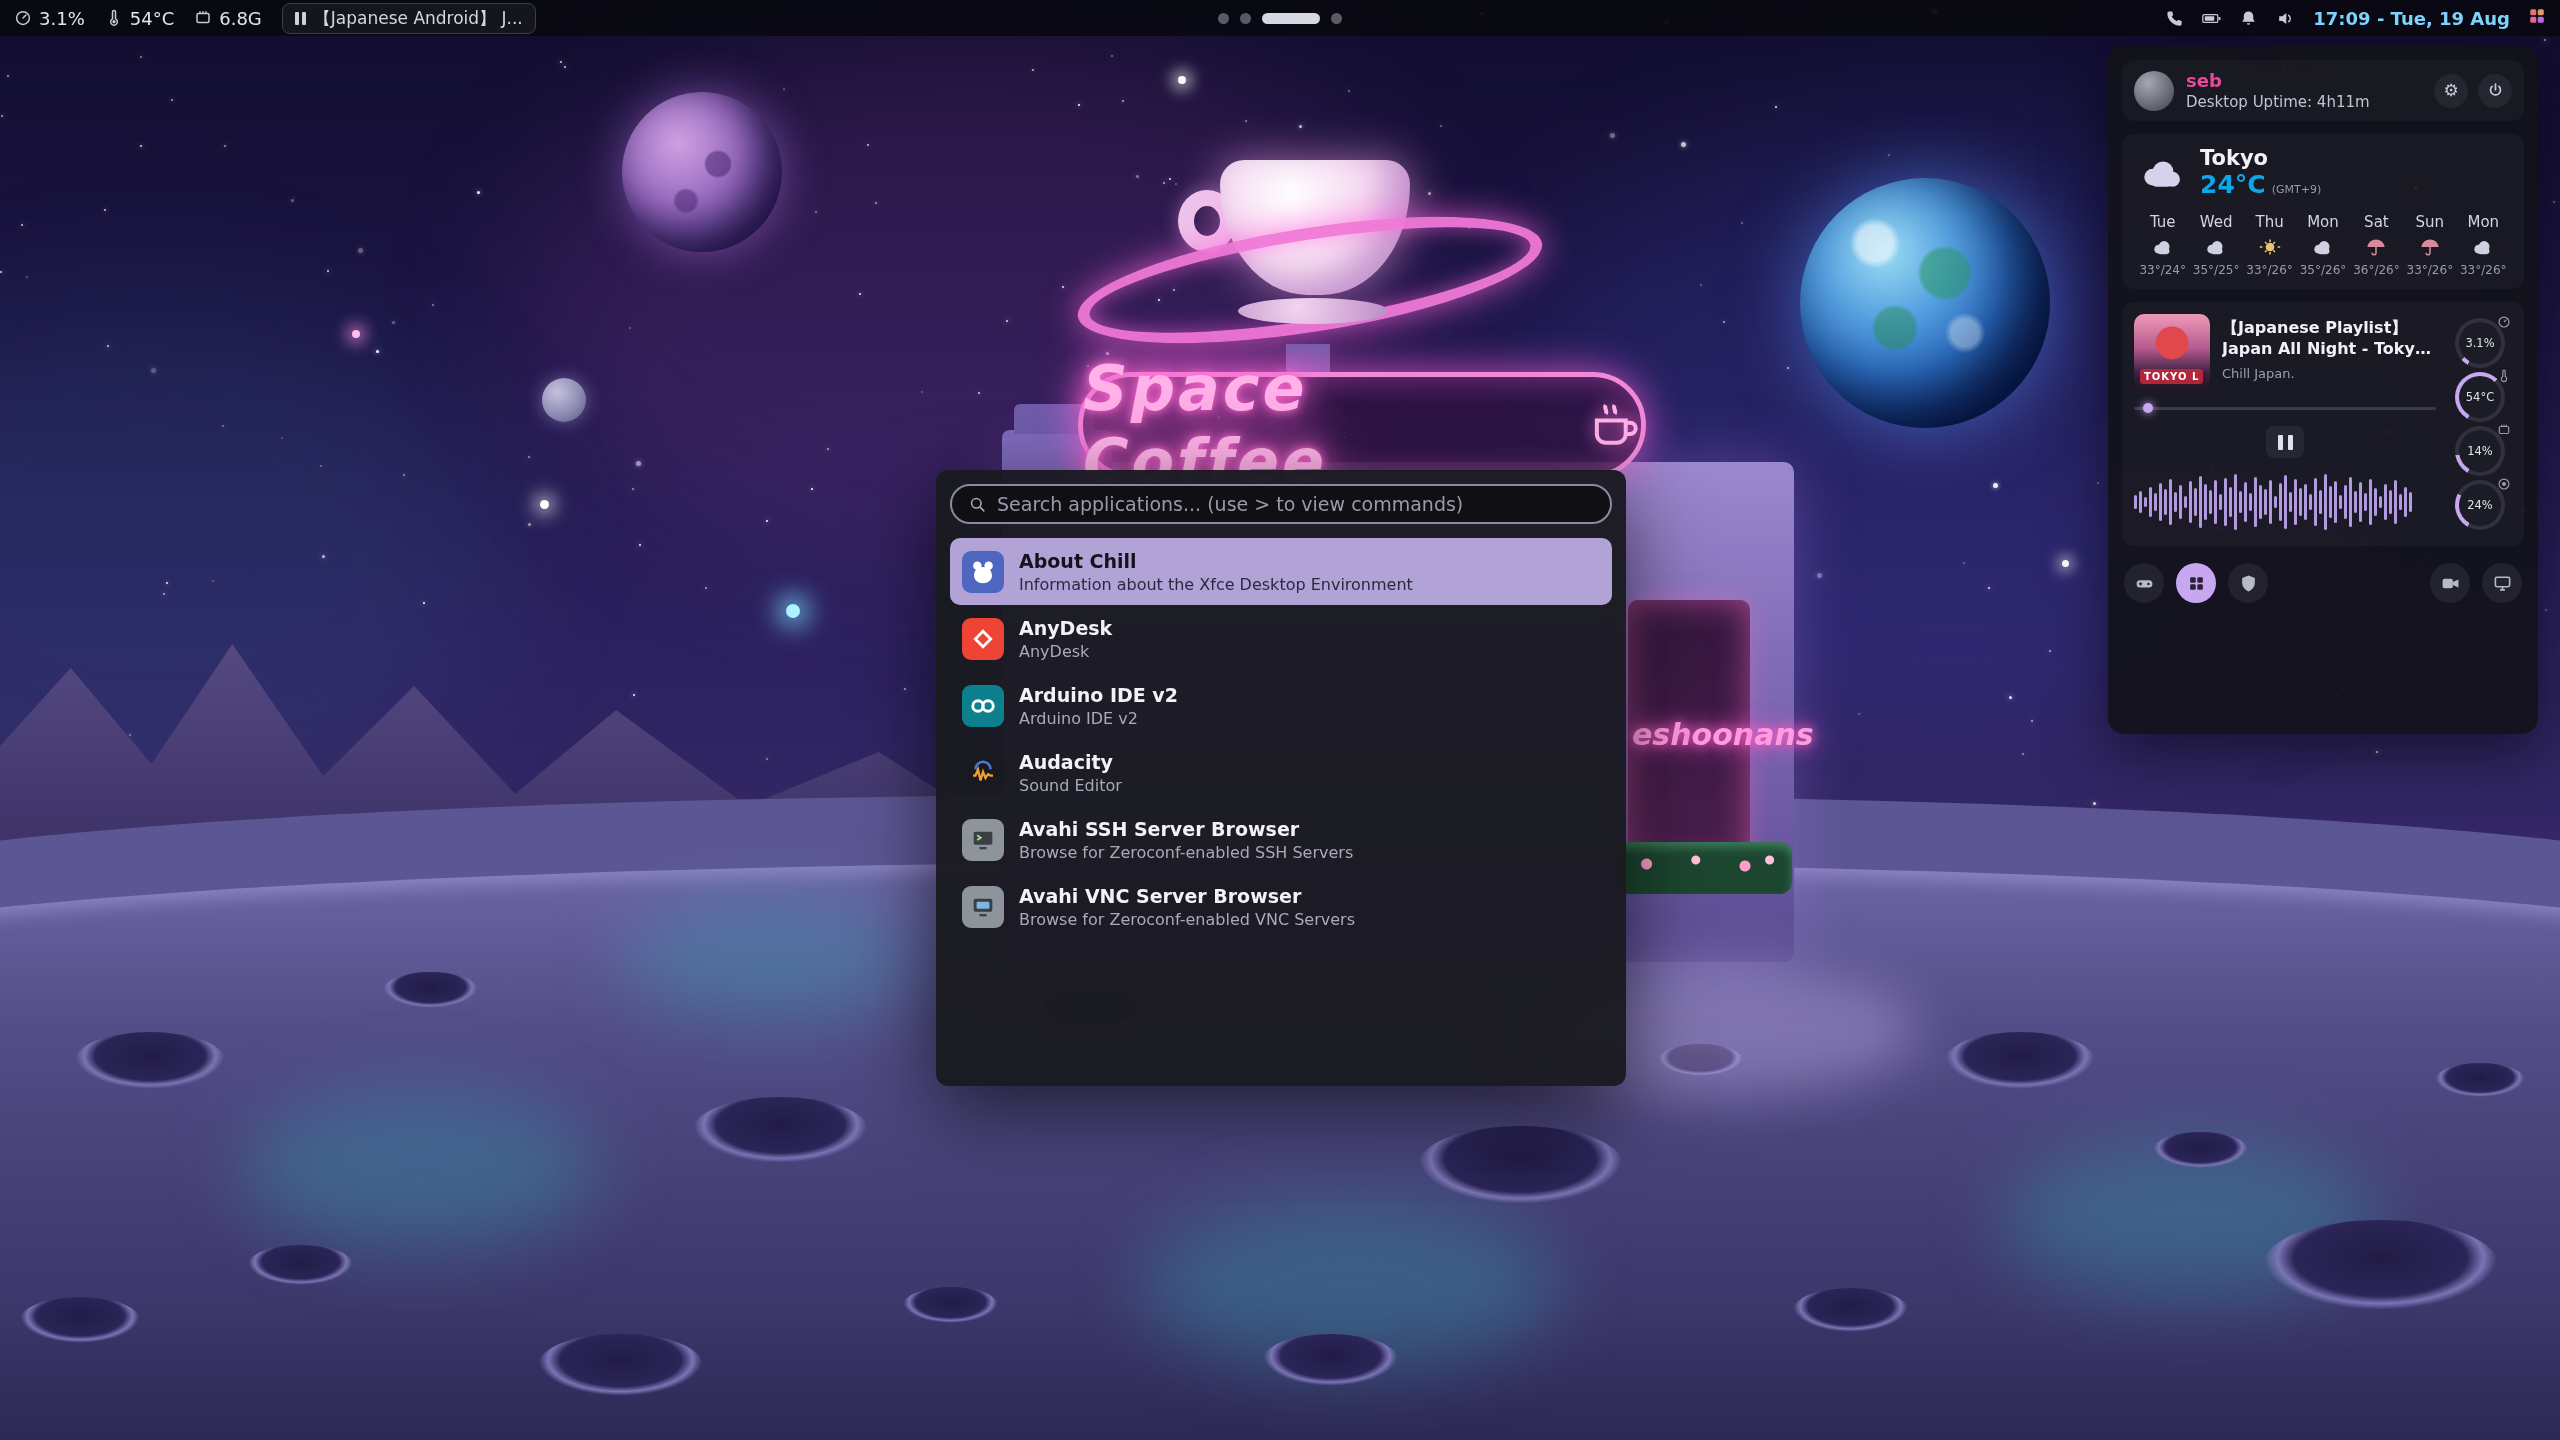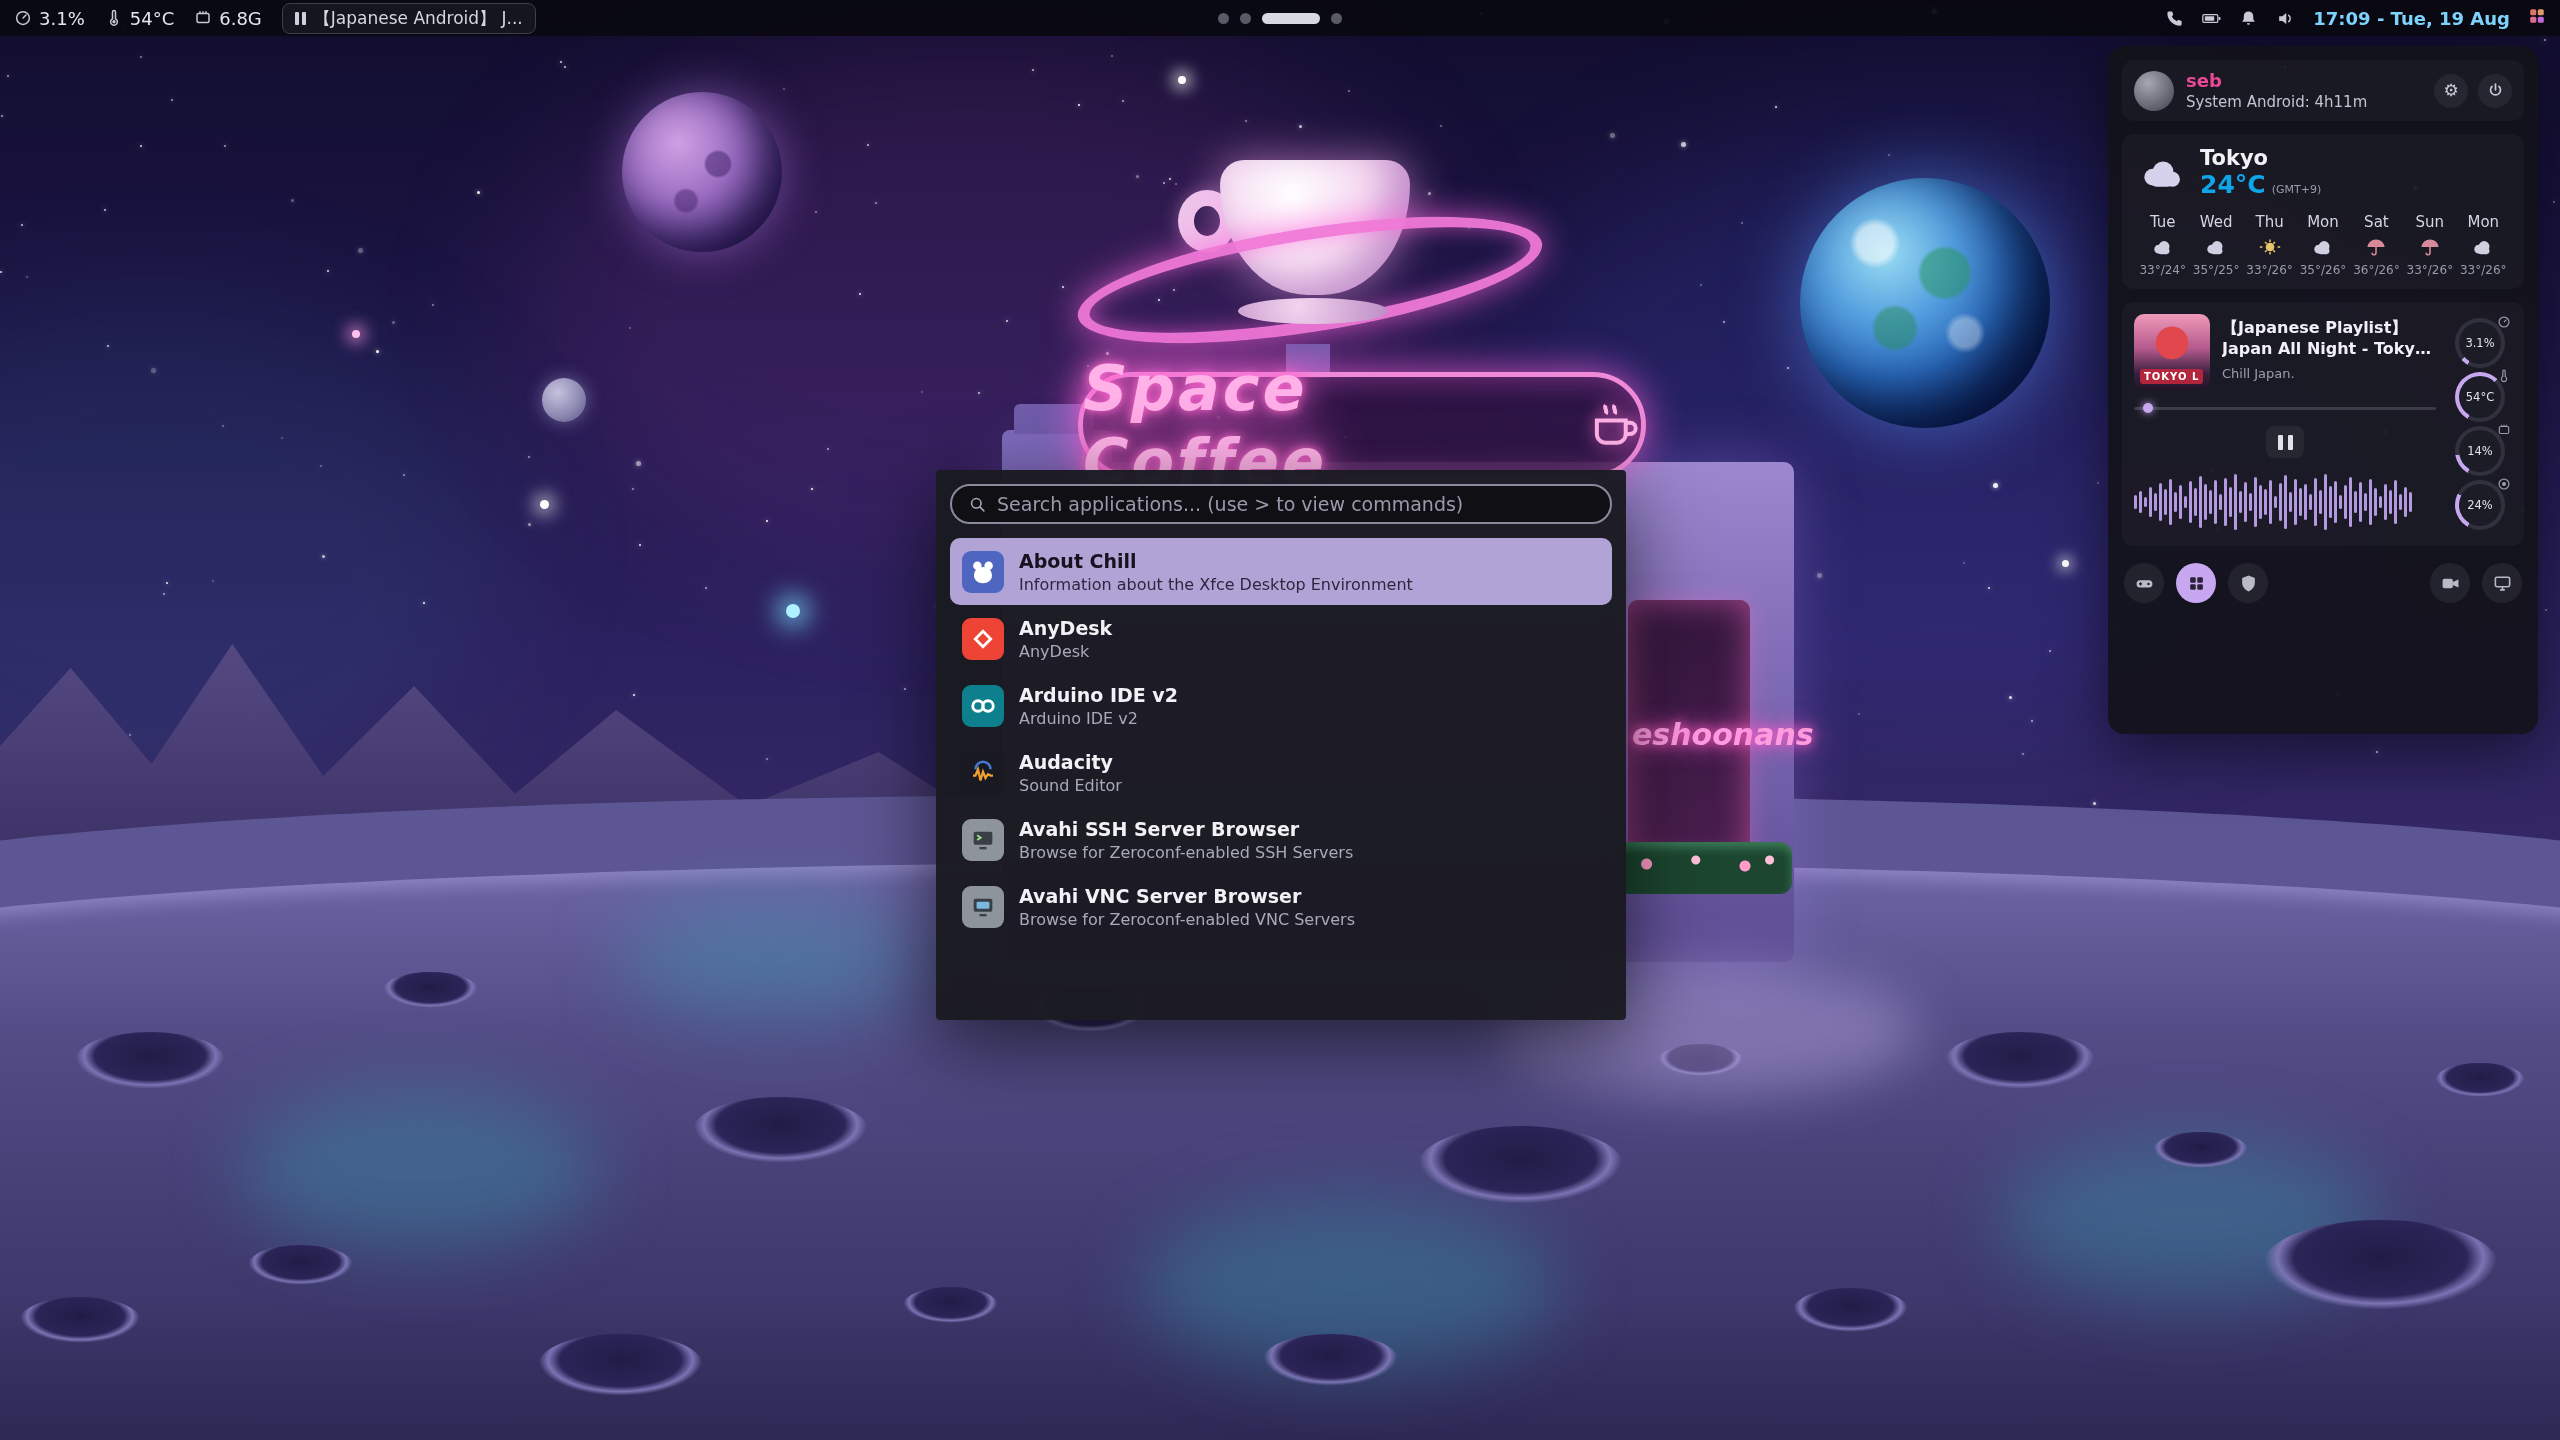--- a/index.html
+++ b/index.html
@@ -130,22 +130,22 @@
   .pause-glyph i{display:block;width:4px;height:13px;background:#cfcfdd;border-radius:1px;}
   .workspaces{position:absolute;left:50%;transform:translateX(-50%);display:flex;align-items:center;gap:11px;}
   .ws-dot{width:11px;height:11px;border-radius:50%;background:rgba(190,190,205,.45);}
   .ws-active{width:58px;height:11px;border-radius:6px;background:#d8d8e2;}
   .tb-right{margin-left:auto;display:flex;align-items:center;gap:18px;}
   .tb-right svg{width:19px;height:19px;color:#c9c9d6;}
   .tb-clock{font-size:18px;font-weight:bold;color:#7dd3fc;}
   .tb-grid svg{width:18px;height:18px;}
 
   
-  .launcher{position:absolute;left:936px;top:470px;width:690px;height:550px;z-index:20;
-    background:rgba(26,26,33,.97);border-radius:4px;
+  .launcher{position:absolute;left:936px;top:470px;width:690px;height:616px;z-index:20;
+    background:rgba(26,26,33,.97);border-radius:12px;
     box-shadow:0 24px 80px rgba(0,0,0,.6);padding:14px;}
   .search-pill{height:40px;border-radius:20px;border:2px solid #8a8a9e;background:rgba(14,14,19,.9);
     display:flex;align-items:center;gap:10px;padding:0 16px;}
   .search-pill svg{width:19px;height:19px;color:#a8a8ba;flex:none;}
   .search-pill input{flex:1;background:transparent;border:none;outline:none;color:#d8d8e4;
     font-size:19px;font-family:inherit;}
   .search-pill input::placeholder{color:#9a9aac;}
   .app-list{margin-top:14px;display:flex;flex-direction:column;}
   .app-row{display:flex;align-items:center;gap:15px;height:67px;padding:0 12px;border-radius:10px;}
   .app-row.selected{background:var(--highlight);}
@@ -655,21 +655,21 @@
 
   </div>
 </div>
 
 <div class="dashboard">
 
   <div class="card user-row">
     <div class="avatar"></div>
     <div class="user-texts">
       <span class="user-name">seb</span>
-      <span class="user-uptime">System Android: 4h11m</span>
+      <span class="user-uptime">Desktop Uptime: 4h11m</span>
     </div>
     <div class="user-actions">
       <button class="round-btn">
           <span>⚙</span>
         </button>
       <button class="round-btn">
         <svg viewBox="0 0 24 24" fill="none" stroke="currentColor" stroke-width="2.4" stroke-linecap="round">
             <path d="M12 3v8"></path>
             <path d="M7.2 6.2a7 7 0 1 0 9.6 0"></path>
           </svg>

